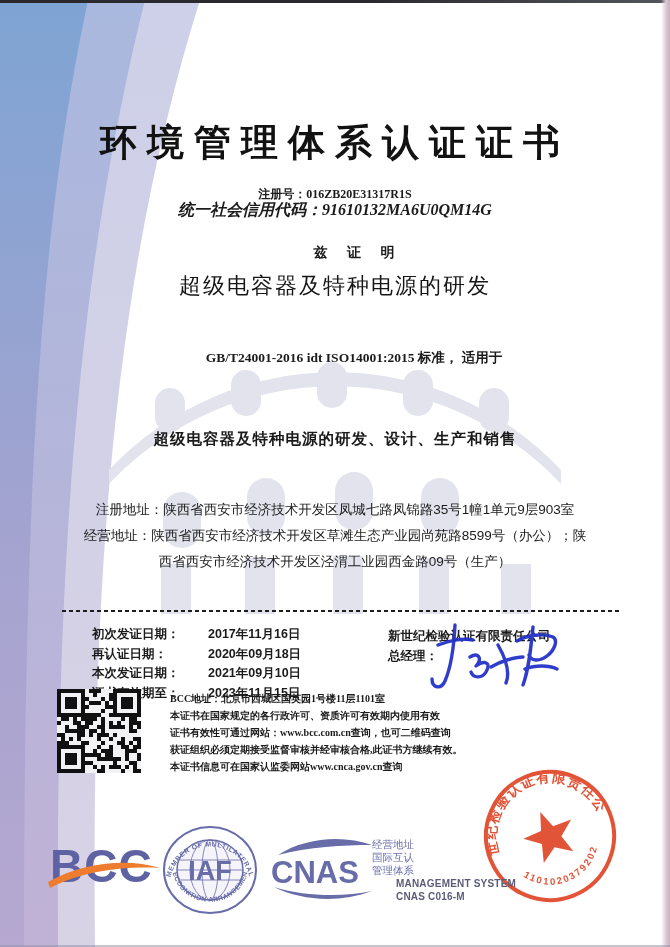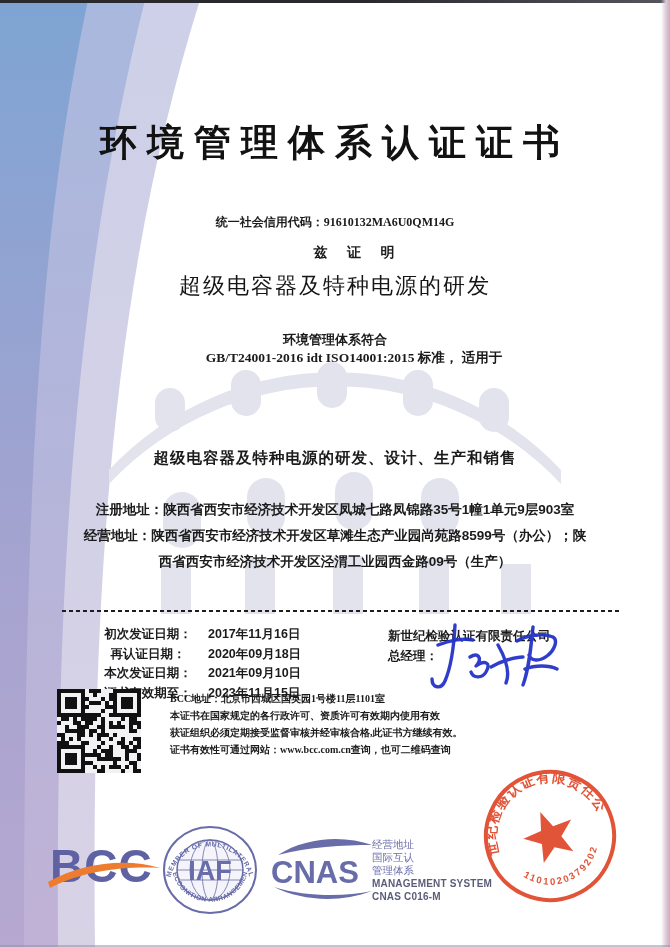--- a/index.html
+++ b/index.html
@@ -10,41 +10,41 @@
   
   .top-edge{top:0;left:0;width:670px;height:3px;background:linear-gradient(90deg,#2a2a2e 0 55%,#55555e 100%);}
   .right-edge{top:0;right:0;width:9px;height:947px;
       background:linear-gradient(90deg,rgba(222,205,219,0) 0,#dccbd8 55%,#c9aebf 100%);}
   .bottom-edge{bottom:0;left:0;width:670px;height:2px;background:rgba(150,145,170,.55);}
   
   .title{top:118px;font-family:"DejaVu Serif","Liberation Serif",serif;font-size:37px;
          font-weight:600;letter-spacing:10px;color:#121212;}
   .songb{font-family:"Liberation Serif","DejaVu Serif",serif;font-weight:bold;}
   .reg-line{top:186px;font-size:12px;}
-  .credit-line{top:214px;font-size:12px;}
+  .credit-line{top:200px;font-size:16px;font-style:italic;}
   .hereby{top:244px;font-size:14px;letter-spacing:8px;padding-left:23px;}
   .company{top:271px;font-family:"DejaVu Serif","Liberation Serif",serif;font-size:22px;
            font-weight:500;letter-spacing:2px;color:#161616;}
   .conform{top:331px;font-size:13px;}
   .standard{top:349px;font-size:13.5px;padding-left:19px;}
-  .scope{top:448px;font-size:15.5px;letter-spacing:1px;}
-  .addr{top:497px;left:82px;width:506px;font-size:13.5px;font-weight:bold;line-height:26px;text-align:center;}
+  .scope{top:429px;font-size:15.5px;letter-spacing:1px;}
+  .addr{top:497px;left:82px;width:506px;font-size:13.5px;font-weight:normal;line-height:26px;text-align:center;}
   .divider{top:610px;left:62px;width:560px;height:2px;
            background:repeating-linear-gradient(90deg,#1d1d1d 0 4px,transparent 4px 7px);}
   .dates{top:625px;left:92px;font-size:12.5px;font-weight:bold;line-height:19.5px;}
   .dates .row{display:flex;}
-  .dates .lab{display:inline-block;width:112px;text-align:center;}
+  .dates .lab{display:inline-block;width:112px;text-align:left;}
   .dates .val{margin-left:4px;}
   .issuer{top:626px;left:388px;font-size:12.5px;font-weight:bold;line-height:20px;}
   .signature{top:615px;left:420px;}
   .qr{top:689px;left:57px;}
   .footer{top:690px;left:146px;width:334px;font-size:10px;font-weight:bold;line-height:17px;margin-left:24px;}
   .stamp{top:766px;left:480px;opacity:.93;}
   .cnas-text{top:838px;left:372px;font-size:10.5px;line-height:13px;color:#6b6fab;}
-  .cnas-text .en{font-weight:bold;color:#5b5d78;font-size:10px;letter-spacing:.2px;}
+  .cnas-text .en{font-weight:bold;color:#5b5d78;font-size:10px;letter-spacing:.2px;margin-left:24px;}
 </style>
 </head>
 <body>
 
 <div class="page">
 
   <svg class="abs" style="top:0;left:0" width="670" height="947" viewBox="0 0 670 947">
     <defs>
       <linearGradient id="gA" x1="0" y1="0" x2="0" y2="1">
         <stop offset="0" stop-color="#cdd0e8"></stop>
@@ -84,27 +84,29 @@
       <rect x="398" y="212" width="30" height="50"></rect>
     </g>
   </svg>
 
   <div class="abs top-edge"></div>
   <div class="abs right-edge"></div>
   <div class="abs bottom-edge"></div>
 
   <div class="abs ctr title">环境管理体系认证证书</div>
 
+  <div class="abs ctr reg-line songb">
+    <span>注册号：</span><span>016ZB20E31317R1S</span>
+  </div>
   <div class="abs ctr credit-line songb">
     <span>统一社会信用代码：</span><span>91610132MA6U0QM14G</span>
   </div>
 
   <div class="abs ctr hereby songb">兹 证 明</div>
   <div class="abs ctr company">超级电容器及特种电源的研发</div>
-  <div class="abs ctr conform songb">环境管理体系符合</div>
   <div class="abs ctr standard songb">GB/T24001-2016 idt ISO14001:2015 标准，  适用于</div>
   <div class="abs ctr scope songb">超级电容器及特种电源的研发、设计、生产和销售</div>
 
   <div class="abs addr">
     <span>注册地址：</span><span>陕西省西安市经济技术开发区凤城七路凤锦路35号1幢1单元9层903室</span><br>
     <span>经营地址：</span><span>陕西省西安市经济技术开发区草滩生态产业园尚苑路8599号（办公）；陕西省西安市经济技术开发区泾渭工业园西金路09号（生产）</span>
   </div>
 
   <div class="abs divider"></div>
 
@@ -286,22 +288,23 @@
       <rect x="56" y="0" width="28" height="28" fill="#111"></rect>
       <rect x="60" y="4" width="20" height="20" fill="#f2f2f5"></rect>
       <rect x="64" y="8" width="12" height="12" fill="#111"></rect>
       <rect x="0" y="56" width="28" height="28" fill="#111"></rect>
       <rect x="4" y="60" width="20" height="20" fill="#f2f2f5"></rect>
       <rect x="8" y="64" width="12" height="12" fill="#111"></rect>
     </svg>
   <div class="abs footer songb">
     <div>BCC地址：北京市西城区国英园1号楼11层1101室</div>
     <div>本证书在国家规定的各行政许可、资质许可有效期内使用有效</div>
+    <div>证书有效性可通过网站：www.bcc.com.cn查询，也可二维码查询</div>
     <div>获证组织必须定期接受监督审核并经审核合格,此证书方继续有效。</div>
-    <div>证书有效性可通过网站：www.bcc.com.cn查询，也可二维码查询</div>
+    <div>本证书信息可在国家认监委网站www.cnca.gov.cn查询</div>
   </div>
 
   <svg class="abs stamp" width="140" height="140" viewBox="0 0 140 140">
     <g transform="rotate(-22 70 70)" fill="#e0482a">
       <circle cx="70" cy="70" r="64" fill="none" stroke="#e0482a" stroke-width="4"></circle>
       <path d="M70,44 L76.5,62.1 L95.7,62.7 L80.5,74.4 L85.9,92.8 L70,82 L54.1,92.8 L59.5,74.4 L44.3,62.7 L63.5,62.1 Z"></path>
       <defs>
         <path id="ringTop" d="M 16,70 A 54,54 0 1 1 124,70"></path>
         <path id="ringBot" d="M 26,90 A 48,48 0 0 0 114,90"></path>
       </defs>

